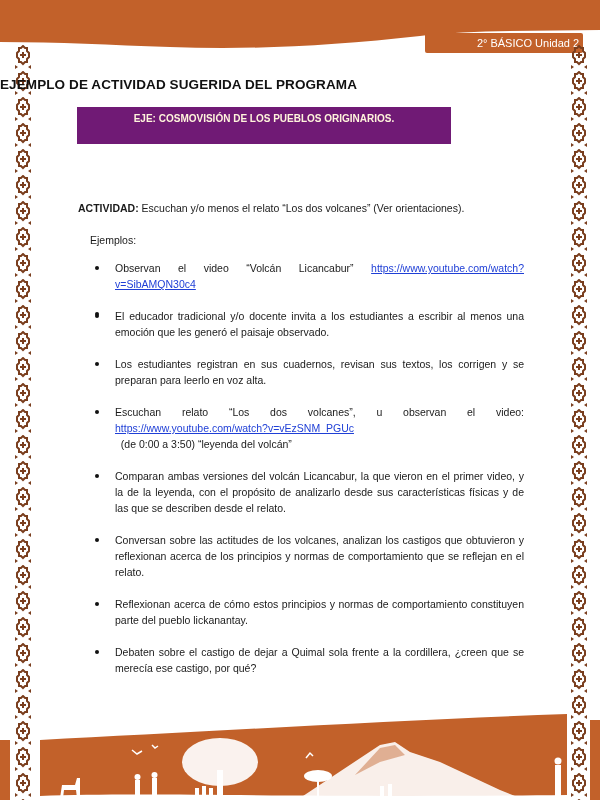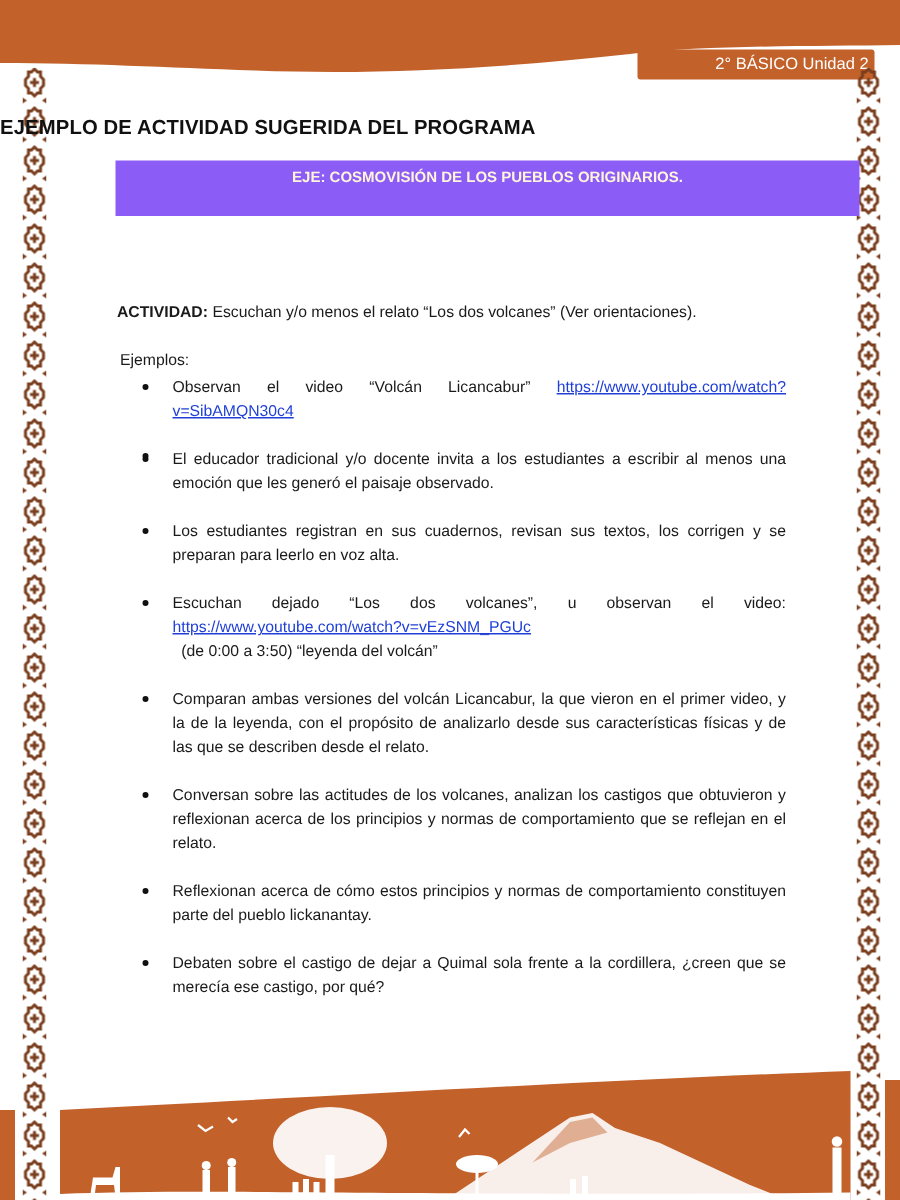--- a/index.html
+++ b/index.html
@@ -18,32 +18,32 @@
   .badge-stem { position: absolute; left: 436px; top: 26px; width: 2px; height: 8px; background: #C2612A; }
   .border-pattern { position: absolute; top: 45px; width: 16px; height: 755px; }
   .border-left { left: 15px; }
   .border-right { left: 571px; }
 
   .page-title {
     position: absolute; left: 0; width: 600px; top: 77px; text-align: left;
     font-weight: bold; font-size: 13.5px; letter-spacing: 0.1px; color: #111;
   }
   .eje-band {
-    position: absolute; left: 77px; top: 107px; width: 496px; height: 37px;
-    background: #8b5cf6;
+    position: absolute; left: 77px; top: 107px; width: 374px; height: 37px;
+    background: #701a75;
   }
   .eje-text {
     position: absolute; left: 0; right: 0; top: 6px; text-align: center;
     color: #FFF4DC; font-size: 10px; font-weight: bold;
   }
 
   .content { position: absolute; left: 78px; top: 200px; width: 446px; font-size: 10.5px; line-height: 16px; }
   .activity { margin: 0 0 16px 0; }
   .activity b { font-weight: bold; }
-  .examples-label { margin: 2px; }
+  .examples-label { margin: 12px; }
   ul.bullets { list-style: none; margin: 0; padding: 0; }
   ul.bullets li { position: relative; padding-left: 37px; margin-bottom: 16px; text-align: justify; }
   ul.bullets li:first-child { margin-bottom: 14px; }
   ul.bullets li .dot {
     position: absolute; left: 17px; top: 6px; width: 4px; height: 4px; background: #111; border-radius: 50%;
   }
   a.link { color: #1F3FD6; text-decoration: underline; }
   .spread { text-align: justify; text-align-last: justify; display: block; }
 
   .bottom-illustration { position: absolute; left: 0; top: 700px; width: 600px; height: 100px; }
@@ -93,21 +93,21 @@
     <li>
       <span class="dot"></span>
       <span>El educador tradicional y/o docente invita a los estudiantes a escribir al menos una emoción que les generó el paisaje observado.</span>
     </li>
     <li>
       <span class="dot"></span>
       <span>Los estudiantes registran en sus cuadernos, revisan sus textos, los corrigen y se preparan para leerlo en voz alta.</span>
     </li>
     <li>
       <span class="dot"></span>
-      <span class="spread">Escuchan dejado “Los dos volcanes”, u observan el video:</span>
+      <span class="spread">Escuchan relato “Los dos volcanes”, u observan el video:</span>
       <a class="link">https://www.youtube.com/watch?v=vEzSNM_PGUc</a><span style="white-space:pre">  (de 0:00 a 3:50) “leyenda del volcán”</span>
     </li>
     <li>
       <span class="dot"></span>
       <span>Comparan ambas versiones del volcán Licancabur, la que vieron en el primer video, y la de la leyenda, con el propósito de analizarlo desde sus características físicas y de las que se describen desde el relato.</span>
     </li>
     <li>
       <span class="dot"></span>
       <span>Conversan sobre las actitudes de los volcanes, analizan los castigos que obtuvieron y reflexionan acerca de los principios y normas de comportamiento que se reflejan en el relato.</span>
     </li>

